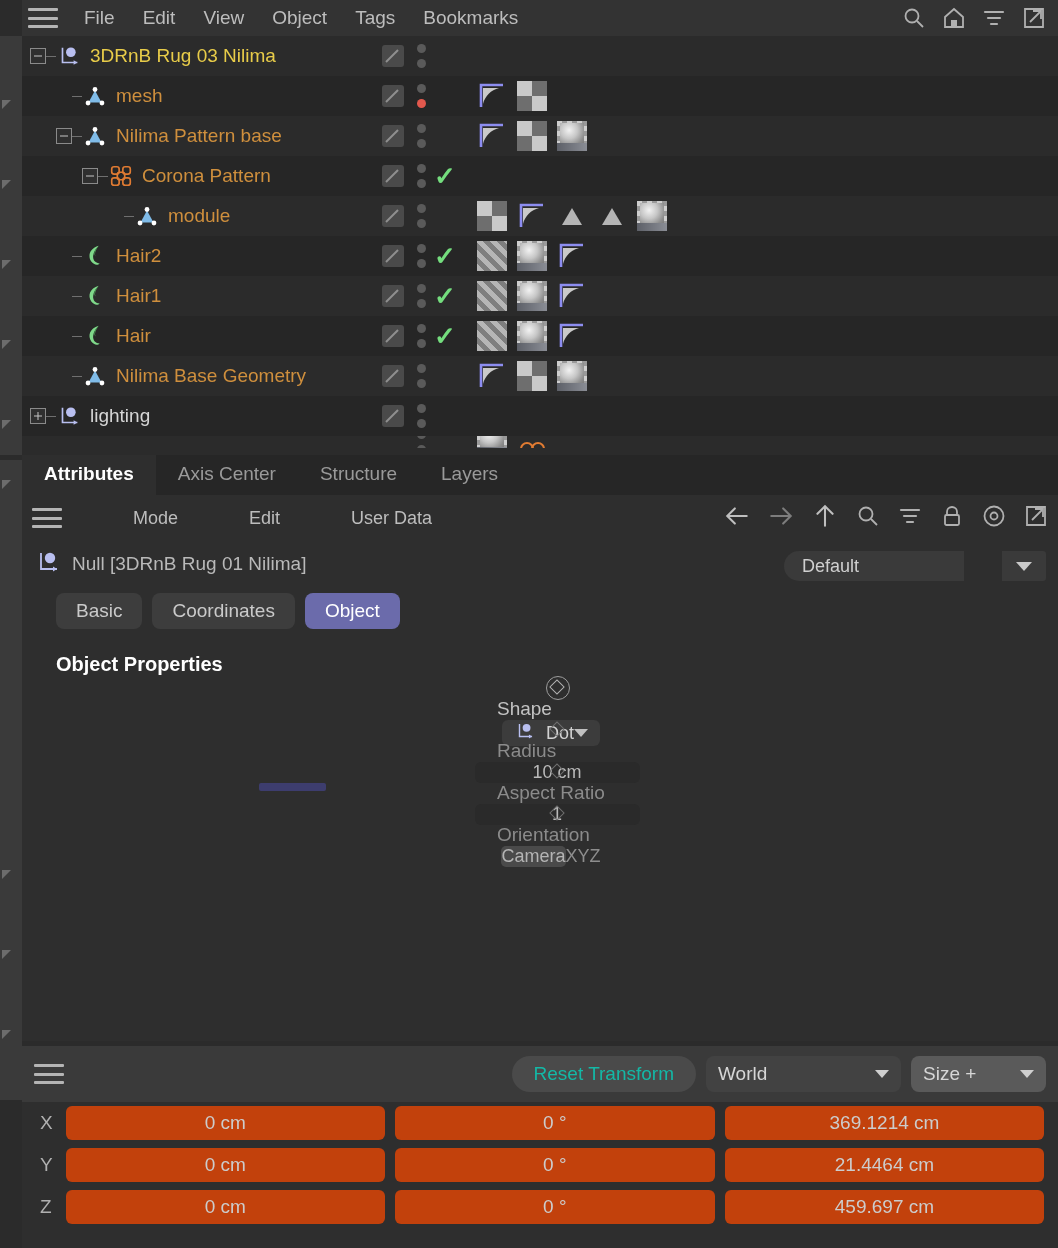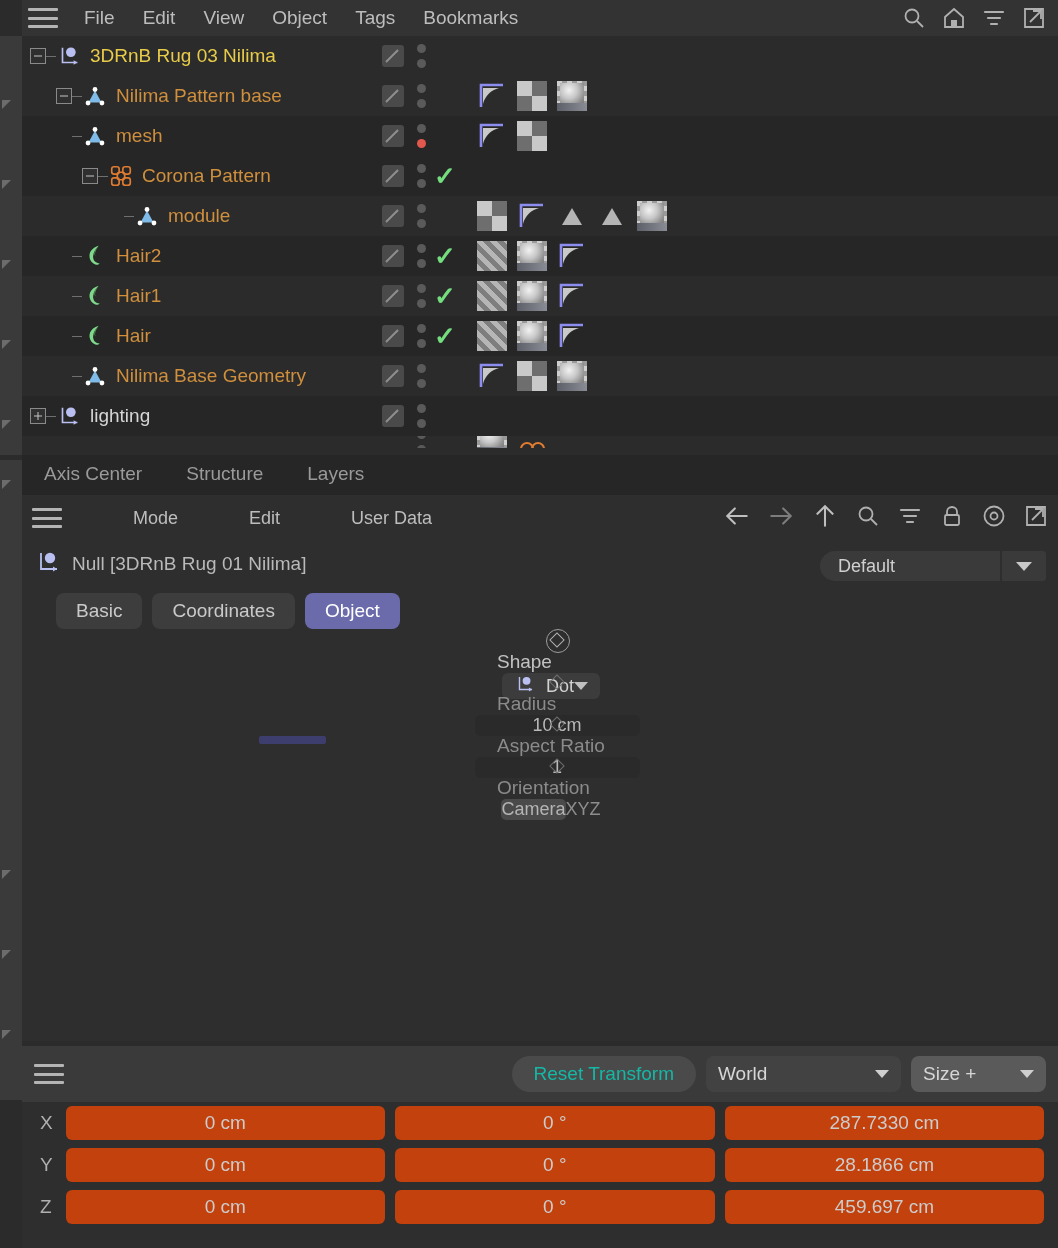--- a/index.html
+++ b/index.html
@@ -143,20 +143,21 @@
 
   .attrbody {
     position: absolute; left: 22px; top: 541px; width: 1036px; height: 500px;
     background: #2e2e2e;
   }
   .objhdr { display: flex; align-items: center; height: 46px; padding-left: 12px; }
   .objhdr-label { font-size: 19px; color: #b9b9b9; padding-left: 10px; }
   .preset {
     position: absolute; right: 12px; top: 10px; display: flex; align-items: center;
     height: 30px;
+    gap: 36px;
   }
   .preset-field {
     width: 180px; height: 30px; background: #3a3a3a; border-radius: 15px 0 0 15px;
     display: flex; align-items: center; padding-left: 18px; font-size: 18px; color: #cfcfcf;
   }
   .preset-btn {
     width: 44px; height: 30px; background: #3a3a3a; border-radius: 0 3px 3px 0;
     display: flex; align-items: center; justify-content: center; margin-left: 2px; cursor: pointer;
   }
   .caret { width: 0; height: 0; border-left: 8px solid transparent; border-right: 8px solid transparent; border-top: 9px solid #c9c9c9; }
@@ -322,85 +323,85 @@
           <span class="tagcell" style="left:360px;">
             <span class="editicon"></span>
           </span>
           <span class="tagcell" style="left:392px;">
             <span class="dots">
               <span class="dot "></span>
               <span class="dot "></span>
             </span>
           </span>
         </div>
-        <div class="row">
+        <div class="row alt">
           <span class="tree-indent" style="width:34px"></span>
-          <span class="expander"></span>
+          <span style="display:inline-block;width:16px;flex:0 0 auto"></span>
           <span style="display:inline-block;width:10px;height:1px;background:#6f6f6f;flex:0 0 auto"></span>
           <span class="obj-icon">
             <svg width="26" height="26" viewBox="0 0 28 28">
               <polygon points="14,8 21,21 7,21" fill="#7fbbe8"></polygon>
               <circle cx="14" cy="7" r="2.6" fill="#ffffff"></circle>
               <circle cx="6.5" cy="21.5" r="2.6" fill="#ffffff"></circle>
               <circle cx="21.5" cy="21.5" r="2.6" fill="#ffffff"></circle>
             </svg>
           </span>
-          <span class="obj-label orange">Nilima Pattern base</span>
-          <span class="tagcell" style="left:360px;">
-            <span class="editicon"></span>
-          </span>
-          <span class="tagcell" style="left:392px;">
-            <span class="dots">
-              <span class="dot "></span>
-              <span class="dot "></span>
+          <span class="obj-label orange">mesh</span>
+          <span class="tagcell" style="left:360px;">
+            <span class="editicon"></span>
+          </span>
+          <span class="tagcell" style="left:392px;">
+            <span class="dots">
+              <span class="dot "></span>
+              <span class="dot red"></span>
             </span>
           </span>
           <span class="tagcell" style="left:455px;">
             <span class="tag tag-el"><svg width="30" height="30" viewBox="0 0 30 30">
                 <path d="M4 26 L4 4 L26 4" stroke="#8d8df0" stroke-width="2.6" fill="none"></path>
                 <path d="M6 23 L6 7 L22 7 C14 9 8 15 6 23 Z" fill="#c9c9c9"></path>
               </svg></span>
           </span>
           <span class="tagcell" style="left:495px;">
             <span class="tag checker tag-el"></span>
           </span>
-          <span class="tagcell" style="left:535px;">
-            <span class="tag sphere tag-el"></span>
-          </span>
-        </div>
-        <div class="row alt">
+        </div>
+        <div class="row">
           <span class="tree-indent" style="width:34px"></span>
-          <span style="display:inline-block;width:16px;flex:0 0 auto"></span>
+          <span class="expander"></span>
           <span style="display:inline-block;width:10px;height:1px;background:#6f6f6f;flex:0 0 auto"></span>
           <span class="obj-icon">
             <svg width="26" height="26" viewBox="0 0 28 28">
               <polygon points="14,8 21,21 7,21" fill="#7fbbe8"></polygon>
               <circle cx="14" cy="7" r="2.6" fill="#ffffff"></circle>
               <circle cx="6.5" cy="21.5" r="2.6" fill="#ffffff"></circle>
               <circle cx="21.5" cy="21.5" r="2.6" fill="#ffffff"></circle>
             </svg>
           </span>
-          <span class="obj-label orange">mesh</span>
-          <span class="tagcell" style="left:360px;">
-            <span class="editicon"></span>
-          </span>
-          <span class="tagcell" style="left:392px;">
-            <span class="dots">
-              <span class="dot "></span>
-              <span class="dot red"></span>
+          <span class="obj-label orange">Nilima Pattern base</span>
+          <span class="tagcell" style="left:360px;">
+            <span class="editicon"></span>
+          </span>
+          <span class="tagcell" style="left:392px;">
+            <span class="dots">
+              <span class="dot "></span>
+              <span class="dot "></span>
             </span>
           </span>
           <span class="tagcell" style="left:455px;">
             <span class="tag tag-el"><svg width="30" height="30" viewBox="0 0 30 30">
                 <path d="M4 26 L4 4 L26 4" stroke="#8d8df0" stroke-width="2.6" fill="none"></path>
                 <path d="M6 23 L6 7 L22 7 C14 9 8 15 6 23 Z" fill="#c9c9c9"></path>
               </svg></span>
           </span>
           <span class="tagcell" style="left:495px;">
             <span class="tag checker tag-el"></span>
+          </span>
+          <span class="tagcell" style="left:535px;">
+            <span class="tag sphere tag-el"></span>
           </span>
         </div>
         <div class="row alt">
           <span class="tree-indent" style="width:60px"></span>
           <span class="expander"></span>
           <span style="display:inline-block;width:10px;height:1px;background:#6f6f6f;flex:0 0 auto"></span>
           <span class="obj-icon">
             <svg width="26" height="26" viewBox="0 0 28 28" fill="none" stroke="#e07b32" stroke-width="1.8">
               <rect x="4" y="4" width="8" height="8" rx="2.5"></rect>
               <rect x="16" y="4" width="8" height="8" rx="2.5"></rect>
@@ -647,20 +648,21 @@
             <svg width="30" height="30" viewBox="0 0 30 30" fill="none" stroke="#e07b32" stroke-width="2">
               <path d="M4 24 a6 6 0 0 1 12 0"></path>
               <path d="M15 24 a6 6 0 0 1 12 0"></path>
             </svg>
           </span>
         </div>
       </div>
   </div>
 
   <div class="attrtabs">
+    <div class="attrtab active">Attributes</div>
     <div class="attrtab">Axis Center</div>
     <div class="attrtab">Structure</div>
     <div class="attrtab">Layers</div>
   </div>
 
   <div class="attrbar">
     <div class="hamburger">
         <i></i>
         <i></i>
         <i></i>
@@ -740,20 +742,21 @@
         </div>
       </div>
     </div>
 
     <div class="tabrow">
       <div class="pill">Basic</div>
       <div class="pill">Coordinates</div>
       <div class="pill active">Object</div>
     </div>
 
+    <div class="sechdr">Object Properties</div>
 
     <div class="prop">
       <span class="kf ring">
           <span class="dia"></span>
         </span>
       <span class="prop-label">Shape</span>
       <div class="dropdown">
         <span>
           <svg width="22" height="22" viewBox="0 0 28 28" fill="none">
             <polyline points="7,5 7,21 23,21" stroke="#b9bff0" stroke-width="1.8"></polyline>
@@ -816,27 +819,27 @@
         <span class="caret"></span>
       </div>
     </div>
   </div>
 
   <div class="coordgrid">
     <div class="crow">
       <span class="caxis">X</span>
       <div class="cfield c1">0 cm</div>
       <div class="cfield c2">0 °</div>
-      <div class="cfield c3">287.7330 cm</div>
+      <div class="cfield c3">369.1214 cm</div>
     </div>
     <div class="crow">
       <span class="caxis">Y</span>
       <div class="cfield c1">0 cm</div>
       <div class="cfield c2">0 °</div>
-      <div class="cfield c3">28.1866 cm</div>
+      <div class="cfield c3">21.4464 cm</div>
     </div>
     <div class="crow">
       <span class="caxis">Z</span>
       <div class="cfield c1">0 cm</div>
       <div class="cfield c2">0 °</div>
       <div class="cfield c3">459.697 cm</div>
     </div>
   </div>
 
 </div>

